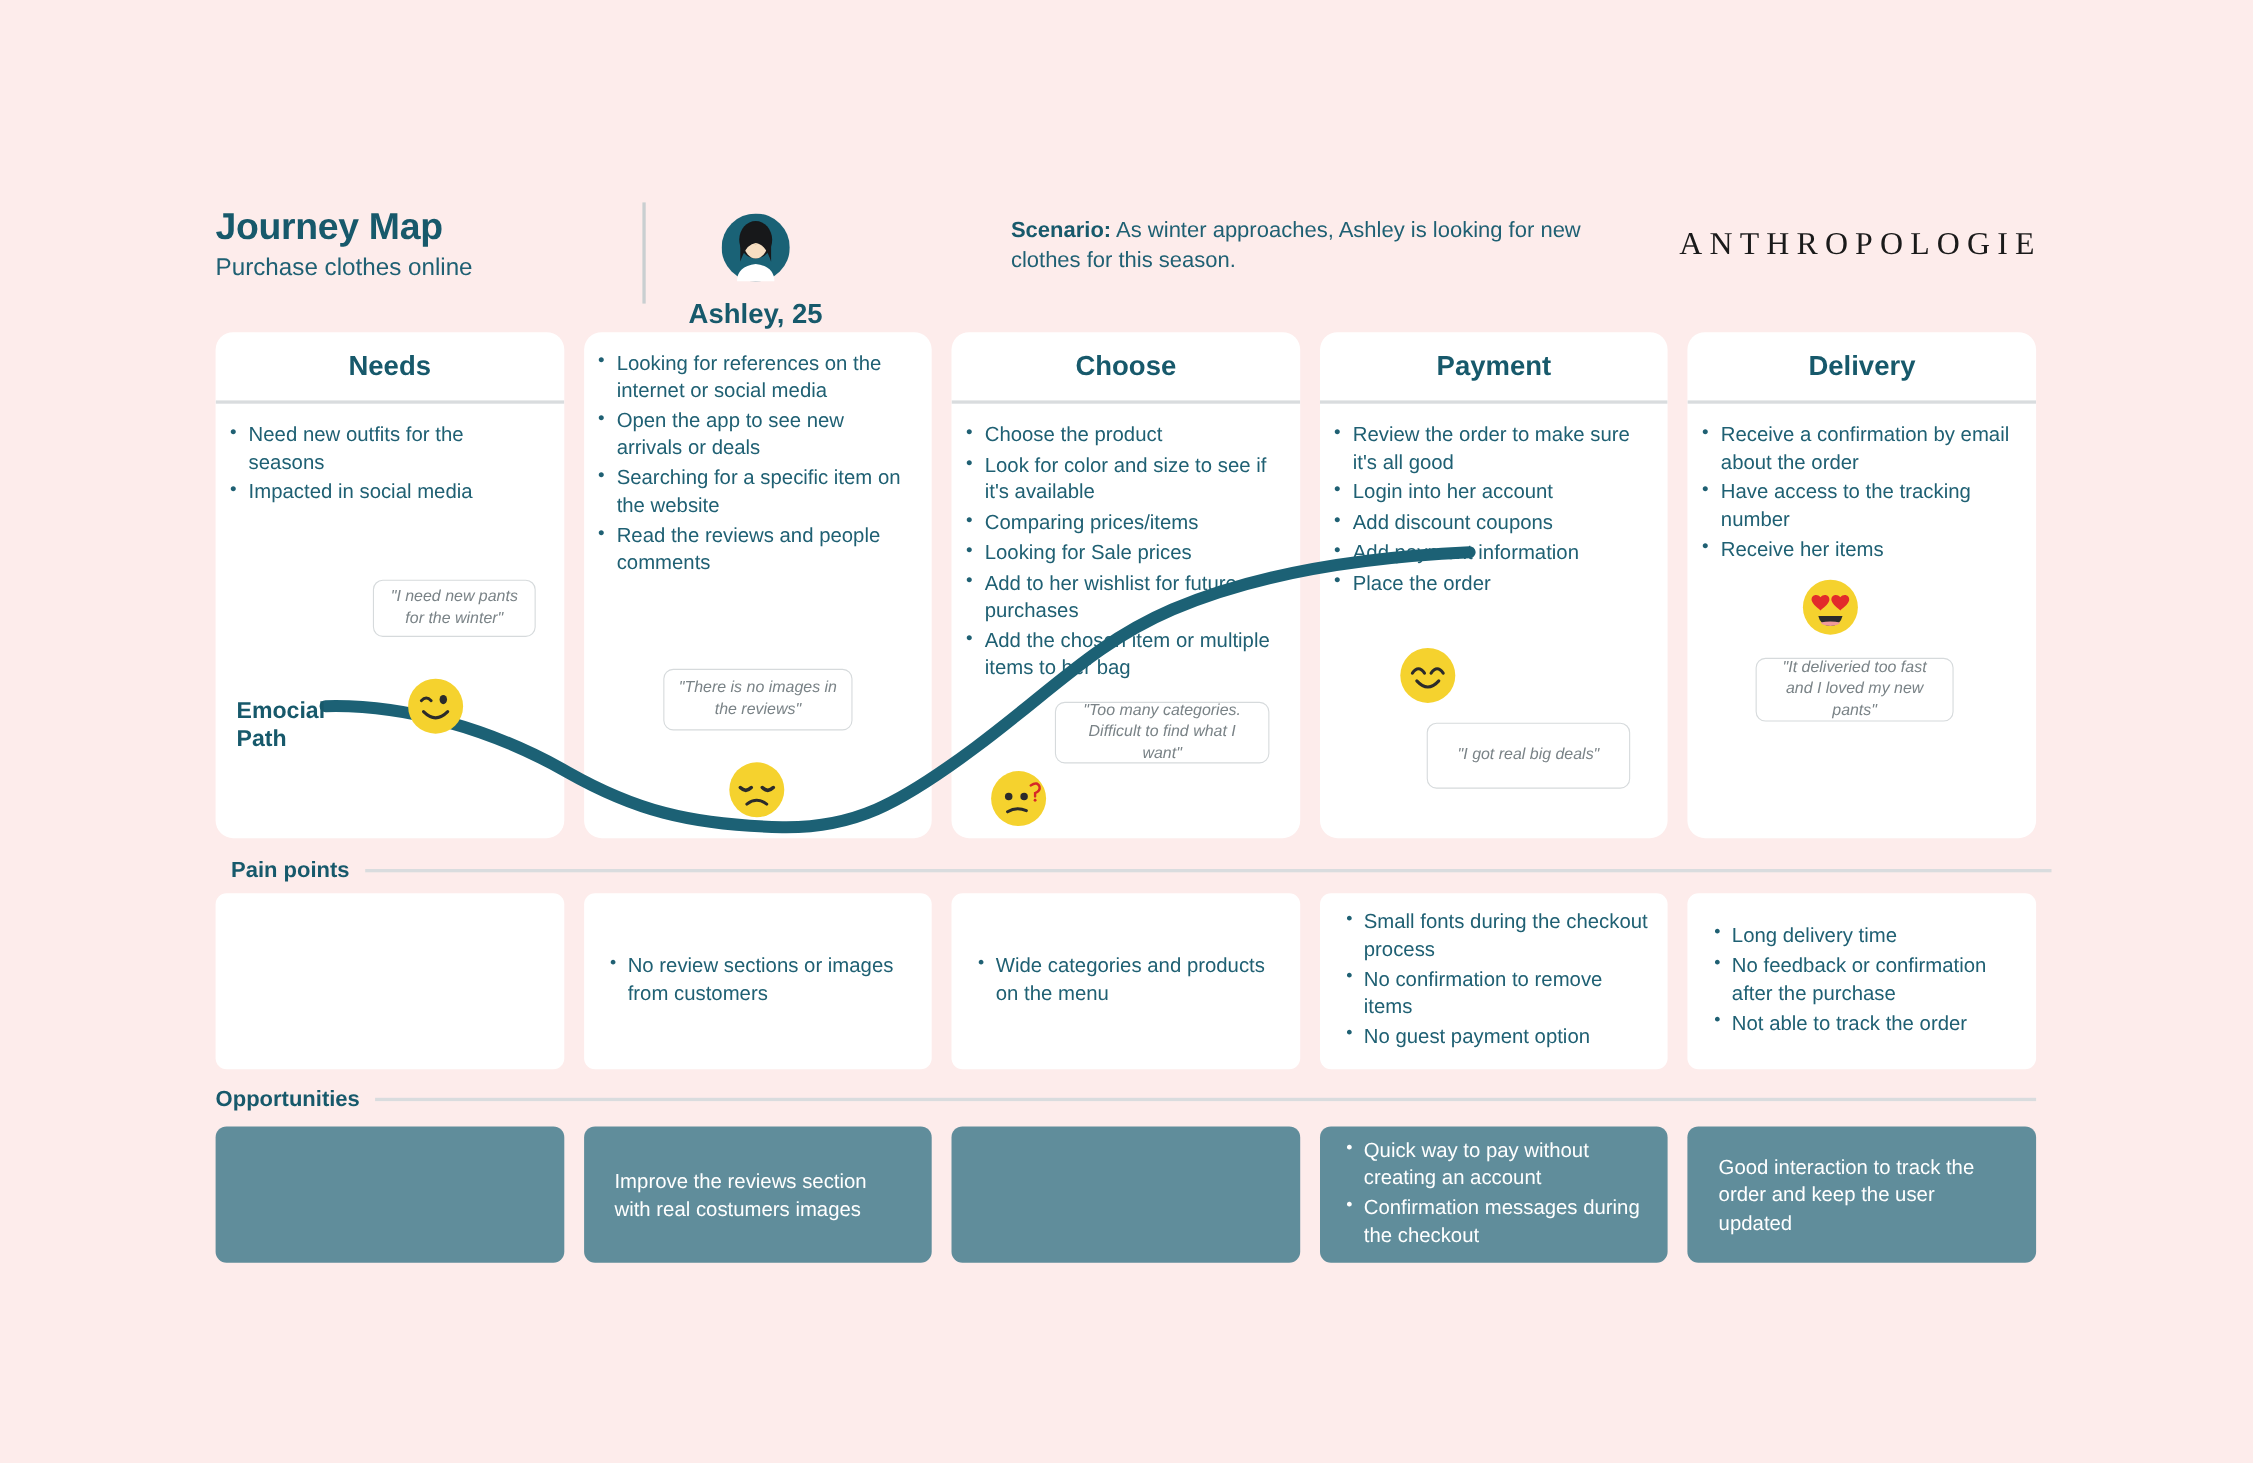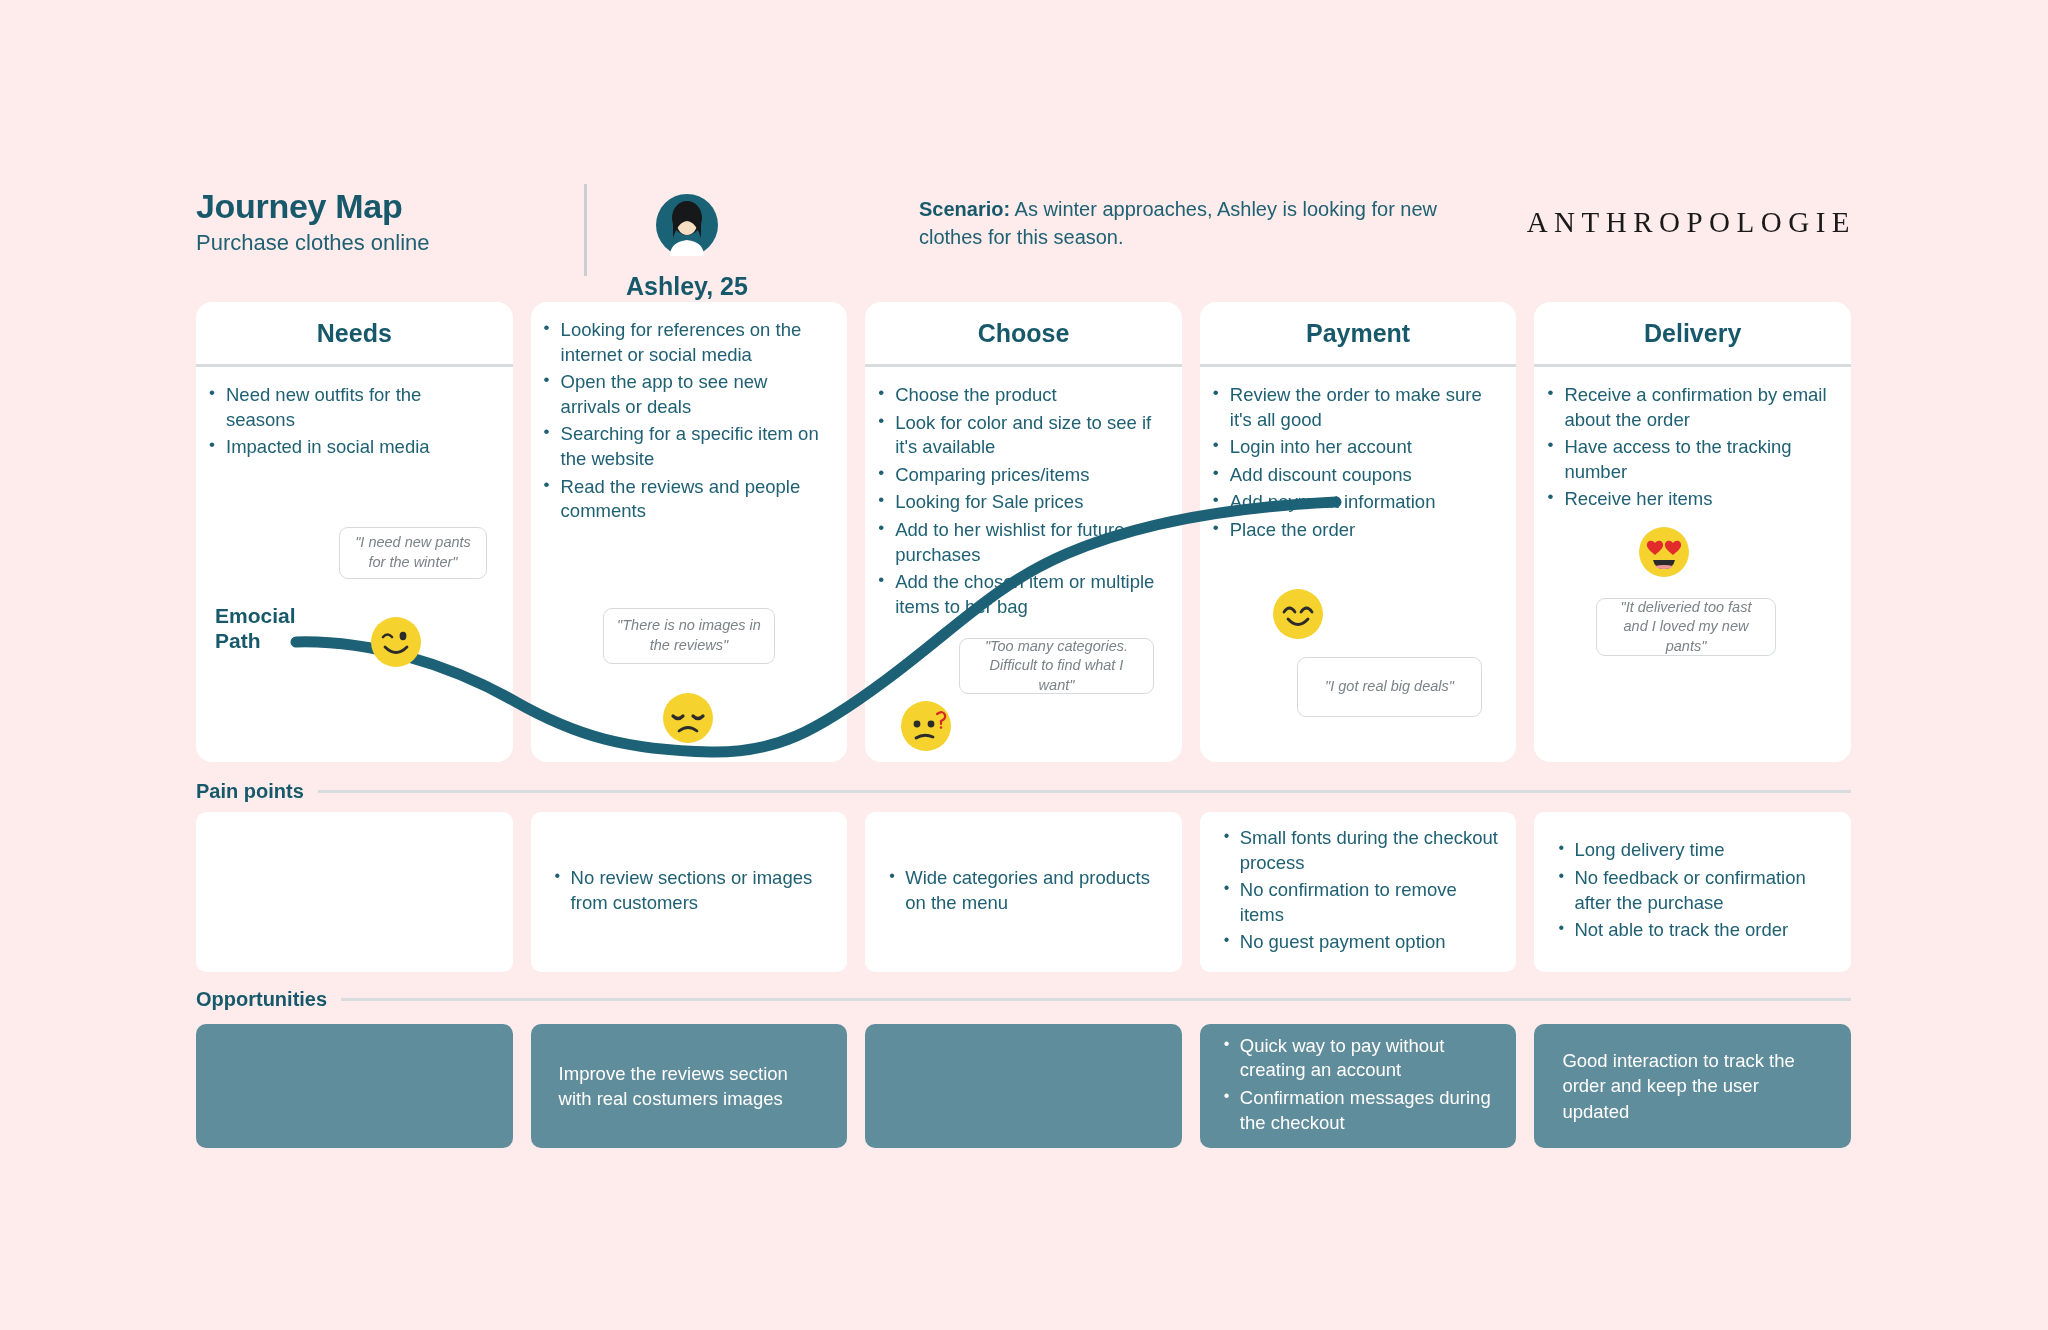--- a/index.html
+++ b/index.html
@@ -165,21 +165,21 @@
     justify-content: center;
     padding: 8px 10px;
     box-sizing: border-box;
     z-index: 6;
   }
 
   
   .path-label {
     position: absolute;
     left: 215px;
-    top: 603px;
+    top: 634px;
     font-size: 21px;
     font-weight: bold;
     color: #17596B;
     line-height: 1.2;
     z-index: 7;
   }
   .path-svg {
     position: absolute;
     left: 196px;
     top: 302px;
@@ -432,21 +432,21 @@
   <div class="quote" style="left:339px; top:527px; width:148px; height:52px;">"I need new pants for the winter"</div>
 
   <div class="quote" style="left:603px; top:608px; width:172px; height:56px;">"There is no images in the reviews"</div>
 
   <div class="quote" style="left:959px; top:638px; width:195px; height:56px;">"Too many categories. Difficult to find what I want"</div>
 
   <div class="quote" style="left:1297px; top:657px; width:185px; height:60px;">"I got real big deals"</div>
 
   <div class="quote" style="left:1596px; top:598px; width:180px; height:58px;">"It deliveried too fast and I loved my new pants"</div>
 
-  <div class="section-label" style="top:780px;">
+  <div class="section-label" style="top:780px;margin-left:14px;">
     <span class="txt">Pain points</span>
     <span class="rule"></span>
   </div>
 
   <div class="card-row" style="top:812px;">
     <div class="pain-card"></div>
 
     <div class="pain-card">
       <ul class="bullet-list">
         <li>No review sections or images from customers</li>

